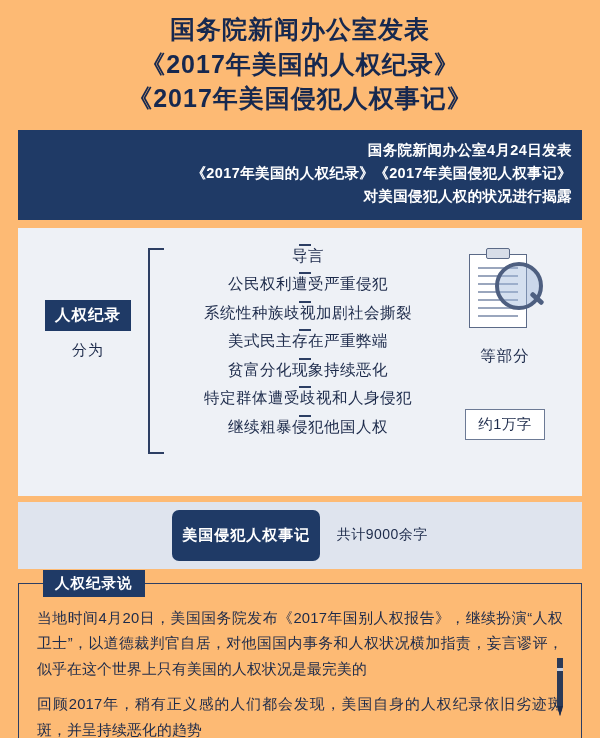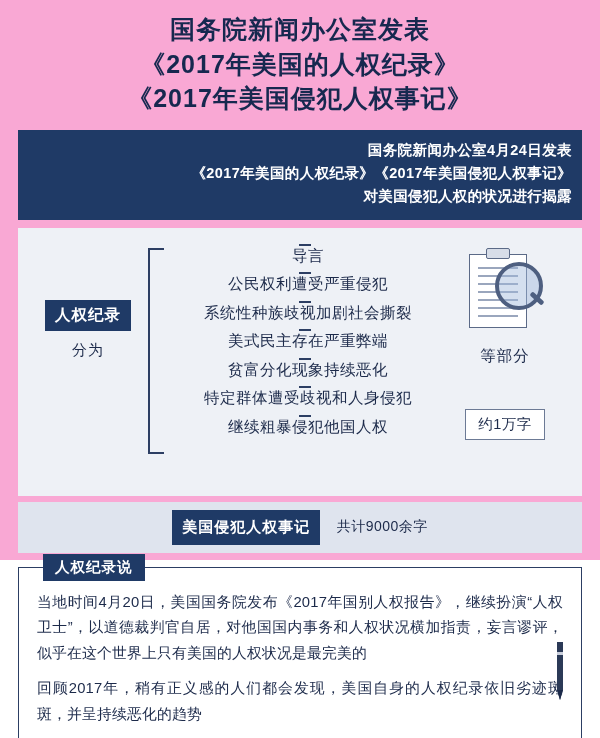--- a/index.html
+++ b/index.html
@@ -10,22 +10,22 @@
     width: 600px;
     height: 738px;
     background: #ffffff;
     font-family: "Liberation Sans", sans-serif;
     color: #1c2a4a;
     overflow: hidden;
   }
   .page {
     position: relative;
     width: 600px;
-    height: 560px;
-    background: #f9a8d4;
+    height: 738px;
+    background: #fdba74;
   }
 
   
   .title-block {
     padding: 12px 20px 8px 20px;
     text-align: center;
   }
   .title-line {
     font-size: 25px;
     font-weight: bold;
@@ -209,23 +209,24 @@
     background: #dfe4ee;
     padding: 8px 10px;
     text-align: center;
   }
   .strip-chip {
     display: inline-block;
     background: #1f3a66;
     color: #fff;
     font-size: 15px;
     font-weight: bold;
-    padding: 8px 10px;
+    padding: 16px 10px;
     letter-spacing: 1px;
     vertical-align: middle;
+    border-radius: 7px;
   }
   .strip-text {
     display: inline-block;
     margin-left: 12px;
     font-size: 14px;
     color: #1c2a4a;
     vertical-align: middle;
     letter-spacing: 0.5px;
   }
 

